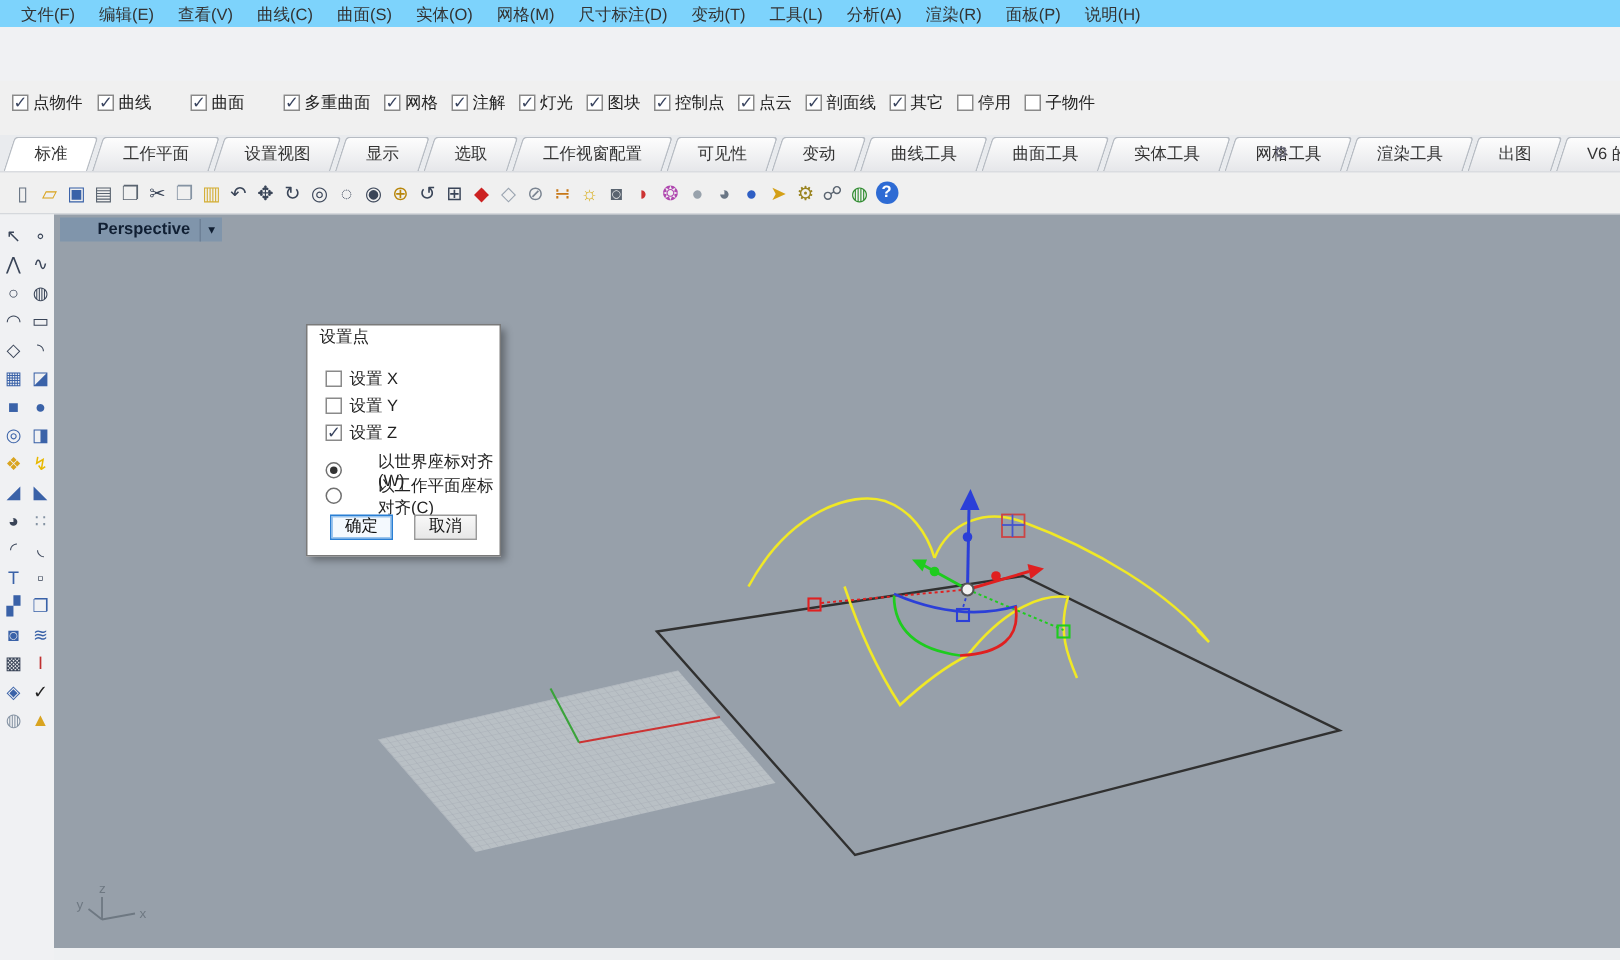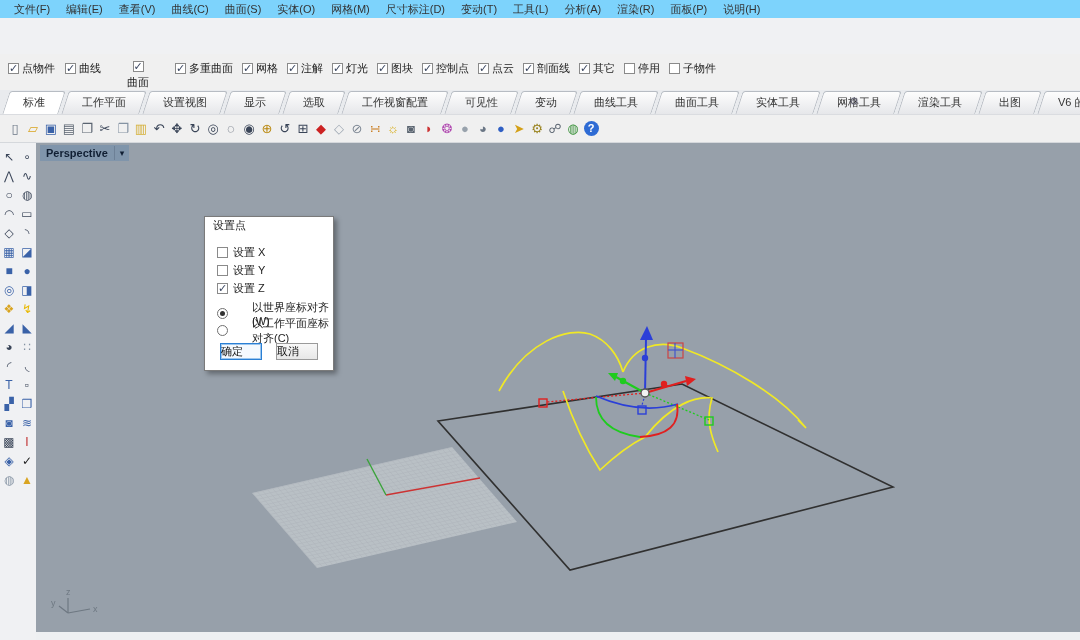--- a/index.html
+++ b/index.html
@@ -47,34 +47,34 @@
   
   .sidebar { position:absolute; left:0; top:143px; width:36px; height:497px;
     background:#f0f1f3; display:grid; grid-template-columns:18px 18px; align-content:start; padding-top:4px; }
   .sicon { width:18px; height:19px; display:flex; align-items:center; justify-content:center;
     font-size:12px; cursor:default; }
   
   .viewport { position:absolute; left:36px; top:143px; width:1044px; height:489px;
     background:#97a0aa; overflow:hidden; }
   .vp-title { position:absolute; left:4px; top:2px; display:flex; align-items:center;
     background:#8095ab; color:#101f33; font-weight:bold; cursor:default; }
-  .vp-title .t { padding:2px 6px; }
+  .vp-title .t { padding:2px 6px;margin-left:19px; }
   .vp-title .arrow { padding:2px 5px; border-left:1px solid #6d8096; font-size:9px; }
   .vp-svg { position:absolute; left:0; top:0; }
   .bottomstrip { position:absolute; left:36px; top:632px; width:1044px; height:8px; background:#eef0f2; }
   
   .dialog { position:absolute; left:204px; top:216px; width:130px; height:155px;
     background:#fff; border:1px solid #7a7a7a; box-shadow:3px 3px 5px rgba(0,0,0,.35); z-index:10; }
   .dlg-title { height:16px; line-height:16px; padding-left:8px; color:#222; }
   .dlg-body { padding:10px 0 0 12px; }
   .dlg-row { display:flex; align-items:center; gap:5px; height:18px; cursor:default; }
   .dlg-radios { margin-top:8px; }
   .dlg-radios .dlg-row { height:17px;gap:24px; }
   .dlg-buttons { position:absolute; left:0; bottom:10px; width:100%; display:flex; justify-content:center; gap:14px; }
-  .btn { width:42px; height:17px; font-size:11px; line-height:15px; text-align:left; cursor:default; }
+  .btn { width:42px; height:17px; font-size:11px; line-height:15px; text-align:center; cursor:default; }
   .btn.default { background:#f4f9fe; border:1px solid #2a7fd4; box-shadow:inset 0 0 0 1px #9cc6ee; color:#111; }
   .btn.plain { background:linear-gradient(#f8f8f8,#e7e7e7); border:1px solid #9a9a9a; color:#111; }
 </style>
 </head>
 <body>
 
 <div class="app">
 
   <div class="menubar">
 
@@ -100,21 +100,21 @@
       <label class="osnap-item" style="margin-left: 0px;">
         <span class="cbx checked"></span>
         <span>点物件</span>
       </label>
 
       <label class="osnap-item" style="margin-left: 10px;">
         <span class="cbx checked"></span>
         <span>曲线</span>
       </label>
 
-      <label class="osnap-item" style="margin-left: 26px; flex-direction: column;">
+      <label class="osnap-item" style="margin-left: 26px;">
         <span class="cbx checked"></span>
         <span>曲面</span>
       </label>
 
       <label class="osnap-item" style="margin-left: 26px;">
         <span class="cbx checked"></span>
         <span>多重曲面</span>
       </label>
 
       <label class="osnap-item" style="margin-left: 9px;">

